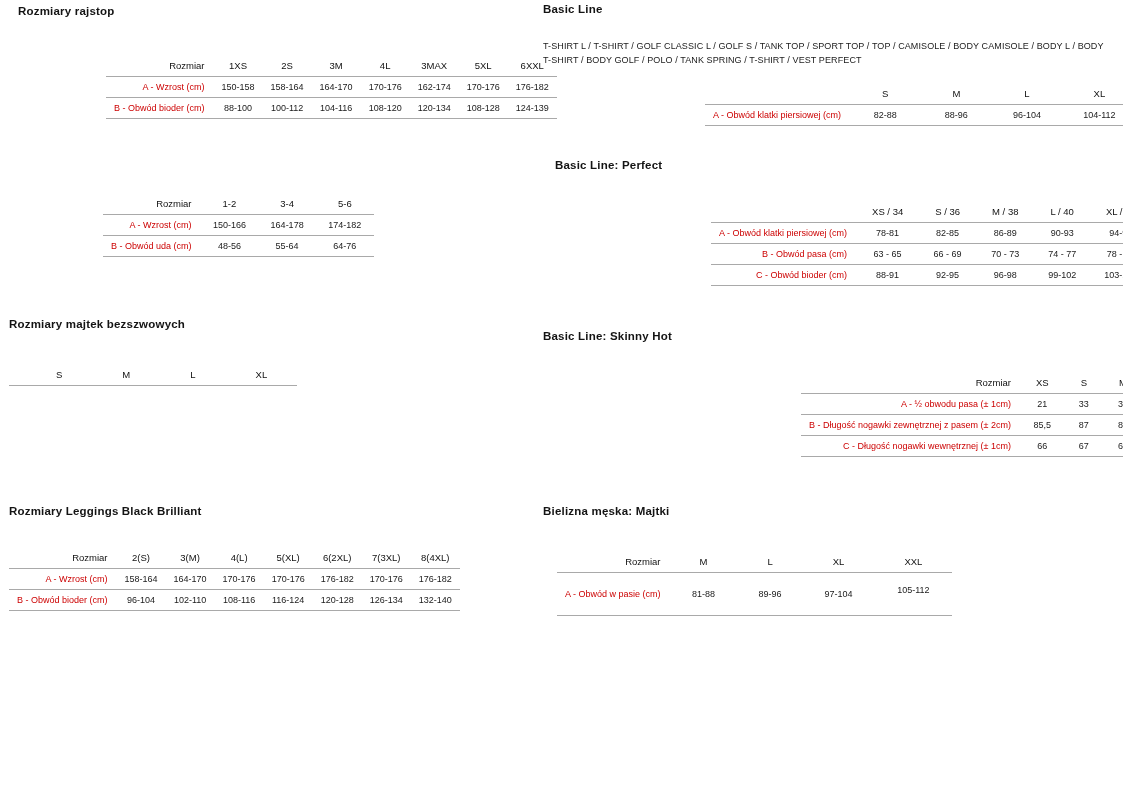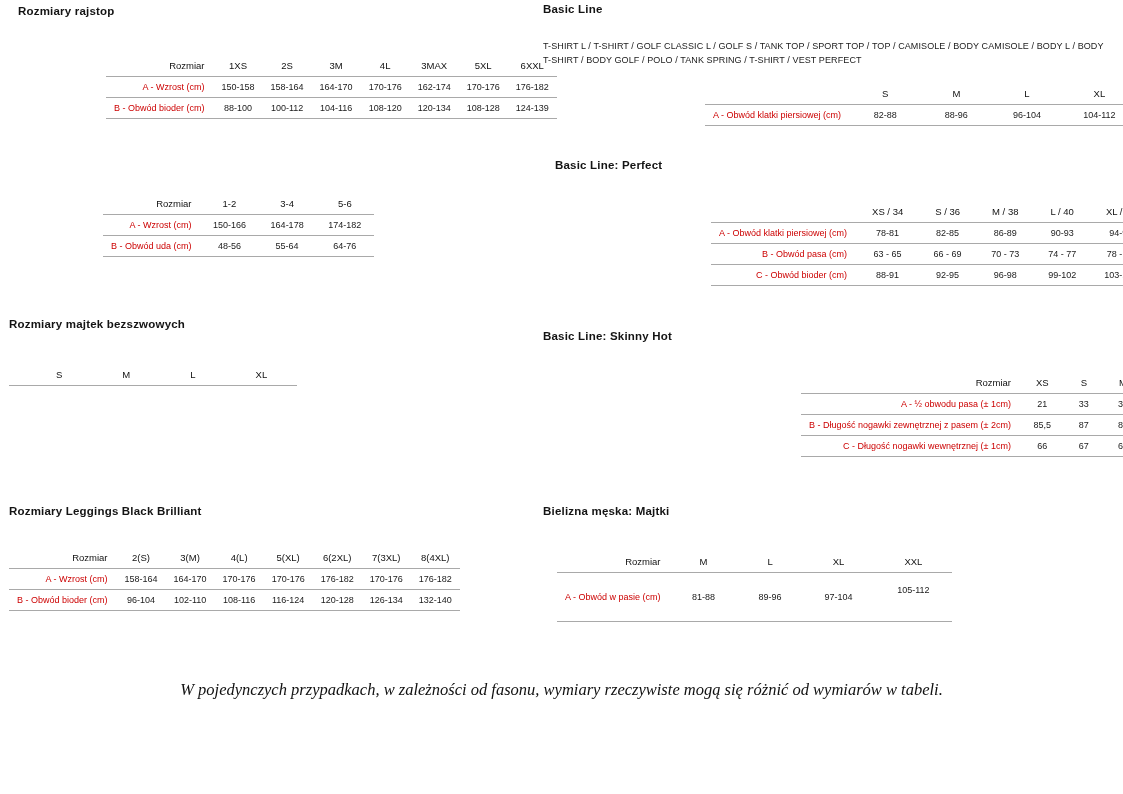--- a/index.html
+++ b/index.html
@@ -302,21 +302,20 @@
         <td style="padding-left:30px;padding-right:30px;">M</td>
         <td style="padding-left:30px;padding-right:30px;">L</td>
         <td style="padding-left:30px;padding-right:30px;">XL</td>
         <td style="padding-left:30px;padding-right:30px;">XXL</td>
       </tr>
       <tr class="bb">
         <td class="rowhead lbl-a" style="line-height:13px;">A - Obwód w pasie (cm)</td>
         <td style="padding-top:12px;padding-bottom:12px;">81-88</td>
         <td style="padding-top:12px;padding-bottom:12px;margin-top:12px;">89-96</td>
         <td style="padding-top:12px;padding-bottom:12px;">97-104</td>
-        <td style="padding-top:12px;padding-bottom:26px;">105-112</td>
-      </tr>
-    </tbody>
-      </table>
-  </div>
-
-  <div class="footer-note">W pojedynczych przypadkach, w zależności od fasonu, wymiary rzeczywiste mogą się różnić od wymiarów w tabeli.</div>
+        <td style="padding-top:12px;padding-bottom:20px;">105-112</td>
+      </tr>
+    </tbody>
+      </table>
+  </div>
+
 
 </div>
 
 </body></html>

